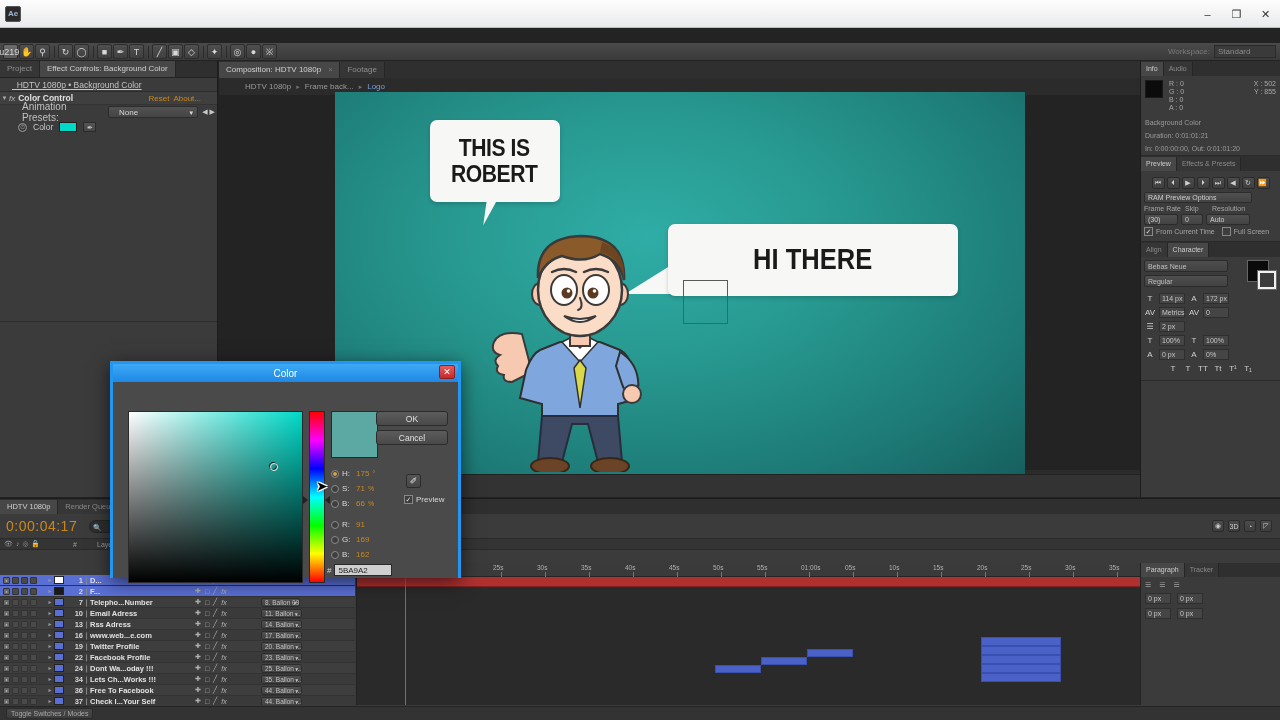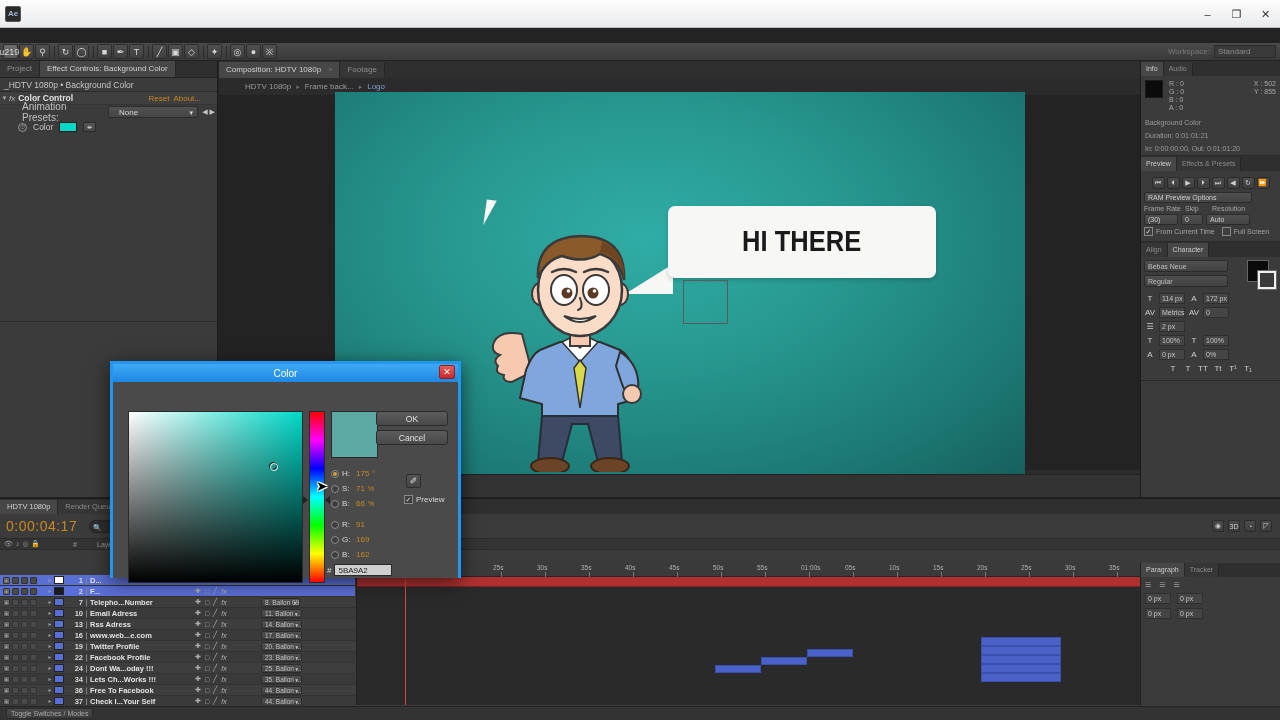--- a/index.html
+++ b/index.html
@@ -44,21 +44,21 @@
   
   .leftpanel { position:absolute; left:0; top:61px; width:218px; height:436px;
     background:#3b3b3b; border-right:1px solid #1c1c1c; }
   .panel-tabs { height:17px; background:#2f2f2f; display:flex; align-items:center;
     border-bottom:1px solid #222; }
   .ptab { height:16px; padding:0 7px; font-size:8px; color:#8e8e8e; line-height:16px;
     background:#363636; border-right:1px solid #262626; }
   .ptab.active { background:#474747; color:#d0d0d0; }
   .ptab .x { margin-left:5px; font-size:7px; color:#777; }
   .ec-header { height:14px; background:#3b3b3b; border-bottom:1px solid #2b2b2b;
-    font-size:8.5px; color:#c4c4c4; line-height:14px; padding-left:4px; }
+    font-size:8.5px; color:#c4c4c4; line-height:14px; padding-left:12px;text-decoration:underline; }
   .ec-body { padding:0; }
   .ec-row { height:13px; display:flex; align-items:center; font-size:8.5px;
     border-bottom:1px solid #333; }
   .ec-fxrow { background:#3f3f3f; }
   .tri { width:9px; text-align:center; font-size:6px; color:#aaa; }
   .fx-badge { font-style:italic; font-size:8px; color:#bdbdbd; margin-right:3px; }
   .fxname { font-weight:bold; color:#e0e0e0; }
   .orange { color:#c8881e; font-size:8px; }
   .ec-reset { margin-left:auto; margin-right:4px; }
   .presets-row { height:14px; display:flex; align-items:center; padding-left:22px; gap:4px; }
@@ -94,21 +94,21 @@
     box-shadow:0 2px 4px rgba(0,0,0,.18); display:flex; align-items:center;
     justify-content:center; }
   .bubble-txt { font-family:"Liberation Sans", sans-serif; font-weight:bold;
     color:#1a1a1a; letter-spacing:-0.5px; text-align:center; line-height:1.08;
     transform:scaleX(0.88); }
   .b1 { left:95px; top:28px; width:130px; height:82px; }
   .b1 .bubble-txt { font-size:24px; }
   .b1-tail { position:absolute; left:150px; top:108px; width:0; height:0;
     border-left:10px solid #f7f7f5; border-bottom:26px solid transparent;
     transform:rotate(8deg); }
-  .b2 { left:333px; top:114px; width:268px; height:72px; }
+  .b2 { left:333px; top:132px; width:290px; height:72px; }
   .b2 .bubble-txt { font-size:29px; letter-spacing:0px; }
   .b2-tail { position:absolute; left:290px; top:172px; width:0; height:0;
     border-right:48px solid #f7f7f5; border-top:30px solid transparent; }
   .sel-box { position:absolute; left:348px; top:188px; width:45px; height:44px;
     border:1px solid #5a5a5a; }
   
   .char { position:absolute; left:145px; top:130px; width:200px; height:250px; }
   .comp-footer { position:absolute; left:0; bottom:0; width:921px; height:23px;
     background:#333; border-top:1px solid #222; display:flex; align-items:center;
     padding-left:5px; gap:4px; }
@@ -365,20 +365,26 @@
       <span>HDTV 1080p</span>
       <span class="bc-sep">▸</span>
       <span>Frame back...</span>
       <span class="bc-sep">▸</span>
       <span class="bc-active">Logo</span>
     </div>
 
     <div class="canvas-wrap">
       <div class="canvas">
 
+        <div class="bubble b1">
+          <div class="bubble-txt">
+            <div>THIS IS</div>
+            <div>ROBERT</div>
+          </div>
+        </div>
         <div class="b1-tail"></div>
 
         <div class="b2-tail"></div>
         <div class="bubble b2">
           <div class="bubble-txt">HI THERE</div>
         </div>
         <div class="sel-box"></div>
 
         <svg class="char" viewBox="0 0 200 250">
 

